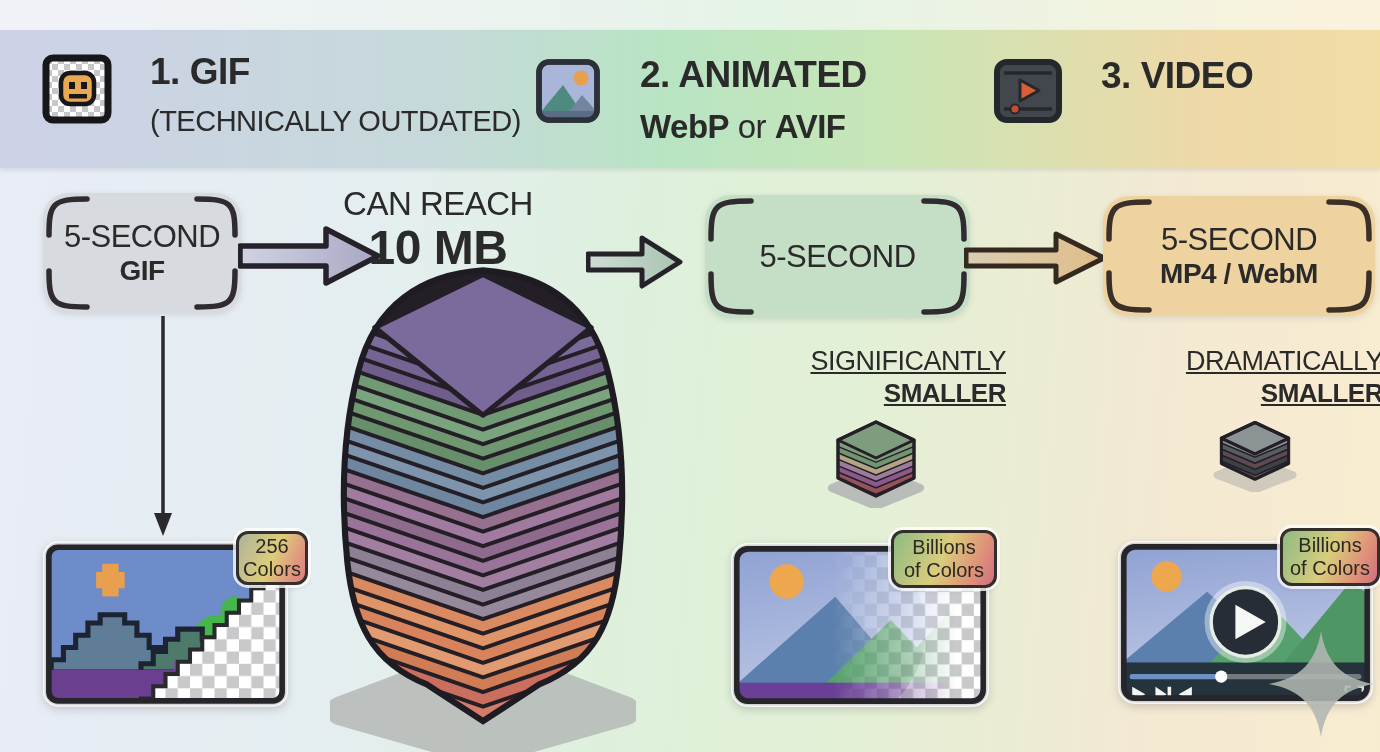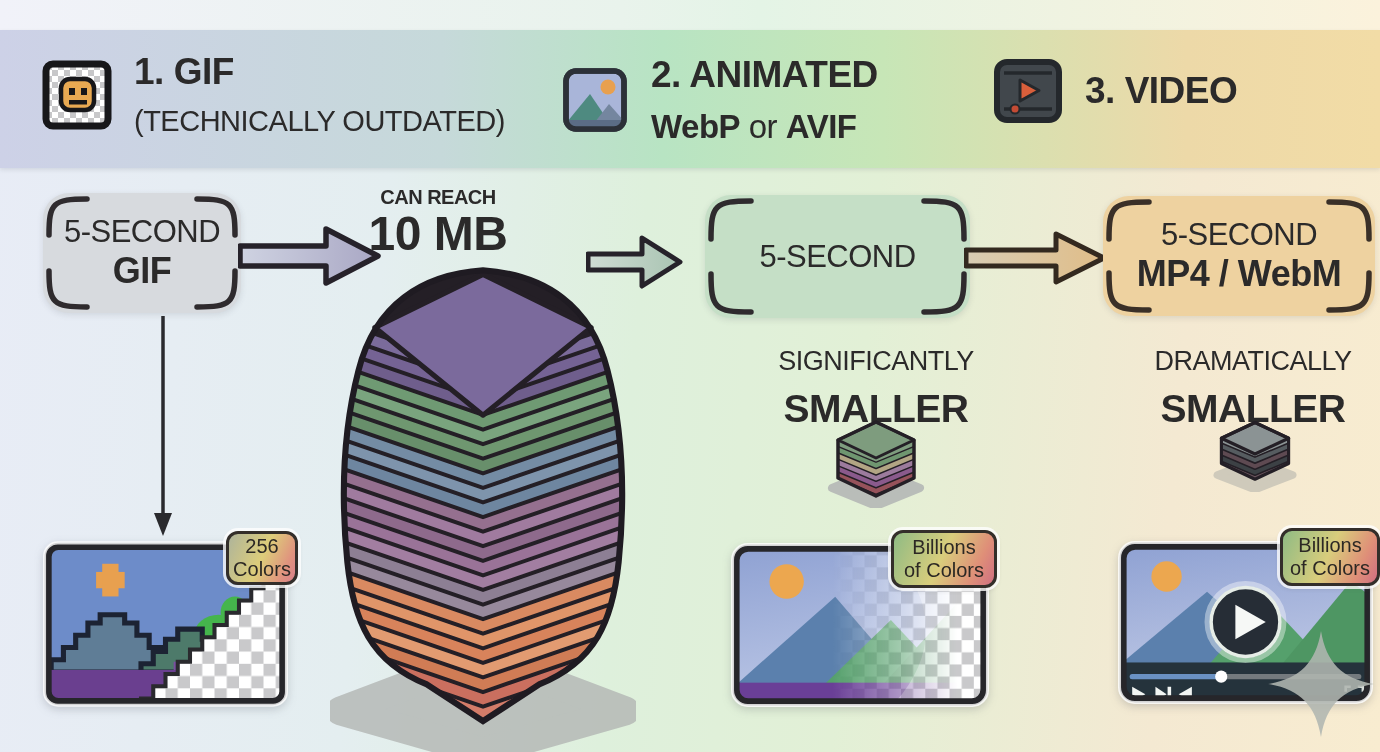--- a/index.html
+++ b/index.html
@@ -8,40 +8,40 @@
     position:relative;width:1380px;height:752px;overflow:hidden;
     font-family:"Liberation Sans",sans-serif;color:#2b2a2a;
     background:linear-gradient(95deg,#e8ecf6 0%,#e4eef0 28%,#def0dc 46%,#e2f0d6 62%,#f4e9d2 84%,#f8ecd0 100%);
   }
   .abs{position:absolute;}
   .top-strip{left:0;top:0;width:1380px;height:30px;
     background:linear-gradient(90deg,#f1f2f9 0%,#e9f3ec 45%,#e4f4e6 55%,#fbf2dc 100%);}
   .header-band{left:0;top:30px;width:1380px;height:138px;
     background:linear-gradient(90deg,#cdd1e7 0%,#c6d9da 32%,#b8e4c3 48%,#c7e6b7 64%,#edd9a8 86%,#f2dca6 100%);
     box-shadow:0 2px 4px rgba(90,95,110,.15);}
-  .hdr-item{display:flex;align-items:center;gap:20px;}
+  .hdr-item{display:flex;align-items:flex-start;gap:36px;}
   .hdr-text{line-height:1.08;letter-spacing:-.5px;}
   .hdr-l1{font-size:37px;font-weight:700;}
   .hdr-l2{font-size:29px;font-weight:400;margin-top:14px;}
   .hdr-l2 b{font-weight:700;}
   .ws{white-space:pre;}
 
   .flow-box{border-radius:26px;display:flex;flex-direction:column;align-items:center;justify-content:center;
     line-height:1.15;text-align:center;box-shadow:0 2px 6px rgba(70,75,95,.14);letter-spacing:-.5px;}
   .fb-l1{font-size:31px;font-weight:400;}
-  .fb-l2{font-size:36px;font-weight:700;}
+  .fb-l2{font-size:28px;font-weight:700;}
   .corners{position:absolute;left:0;top:0;width:100%;height:100%;pointer-events:none;}
 
   .can-reach{text-align:center;line-height:1.1;letter-spacing:-.5px;}
-  .cr-l1{font-size:20px;font-weight:700;}
+  .cr-l1{font-size:33px;font-weight:400;}
   .cr-l2{font-size:48px;font-weight:800;}
 
-  .smaller-note{text-align:center;line-height:1.18;letter-spacing:-.5px;}
+  .smaller-note{text-align:right;line-height:1.18;letter-spacing:-.5px;text-decoration:underline;}
   .sm-l1{font-size:27px;font-weight:500;}
-  .sm-l2{font-size:39px;font-weight:800;margin-top:8px;}
+  .sm-l2{font-size:26px;font-weight:800;}
 
   .badge{border:3px solid #332e2a;border-radius:12px;display:flex;flex-direction:column;
     align-items:center;justify-content:center;text-align:center;font-size:20px;font-weight:500;
     line-height:1.15;color:#2c2824;box-shadow:0 0 0 3px rgba(255,255,255,.78),0 2px 5px rgba(80,80,80,.25);z-index:6;}
   .badge-gif{background:linear-gradient(115deg,#aeb49b 0%,#ddcd7a 50%,#e0937e 82%,#d97f8b 100%);}
   .badge-rgb{background:linear-gradient(115deg,#8fbb84 0%,#d9cd7c 48%,#df8f78 80%,#cf6f82 100%);}
 
   .preview{z-index:2;filter:drop-shadow(0 3px 4px rgba(80,85,95,.25));}
   .sparkle{z-index:5;}
 </style>
@@ -67,21 +67,21 @@
       <rect x="29" y="30" width="6" height="7" fill="#17171a"></rect>
       <rect x="41" y="30" width="6" height="7" fill="#17171a"></rect>
       <rect x="29" y="42" width="18" height="4.5" fill="#17171a"></rect>
     </svg>
     <div class="hdr-text">
       <div class="hdr-l1">1. GIF</div>
       <div class="hdr-l2">(TECHNICALLY OUTDATED)</div>
     </div>
   </div>
 
-  <div class="abs hdr-item" style="left:559px;top:55px;">
+  <div class="abs hdr-item" style="left:532px;top:55px;">
     <svg width="72" height="72" viewBox="0 0 72 72">
       <defs>
           <clipPath id="imgc">
             <rect x="7" y="7" width="58" height="58" rx="10"></rect>
           </clipPath>
         </defs>
       <rect x="7" y="7" width="58" height="58" rx="10" fill="#a9b5d9" stroke="#2c3038" stroke-width="5.5"></rect>
       <g clip-path="url(#imgc)">
         <circle cx="49" cy="23" r="7.5" fill="#e8a04f"></circle>
         <polygon points="8,58 31,30 50,58" fill="#4e8a80"></polygon>
@@ -299,21 +299,21 @@
       <polygon points="8,128 8,116 20,116 20,104 32,104 32,92 44,92 44,80 56,80 56,72 80,72 80,80 92,80 92,92 104,92 104,104 116,104 116,116 128,116 128,128" fill="#5f7d96" stroke="#1c2333" stroke-width="5" stroke-linejoin="miter"></polygon>
       <polygon points="96,128 96,120 108,120 108,108 120,108 120,96 132,96 132,86 156,86 156,96 168,96 168,108 180,108 180,120 192,120 192,128" fill="#4d7a6a" stroke="#1c2333" stroke-width="5" stroke-linejoin="miter"></polygon>
       <rect x="128" y="118" width="12" height="10" fill="#7a4fa0"></rect>
       <rect x="0" y="126" width="240" height="36" fill="#6a3f8f"></rect>
       <polygon points="240,22 228,22 228,34 216,34 216,46 204,46 204,58 192,58 192,70 180,70 180,82 168,82 168,94 156,94 156,106 144,106 144,118 132,118 132,130 120,130 120,142 108,142 108,154 96,154 96,162 240,162" fill="url(#cb1)" stroke="#2a2a2e" stroke-width="4"></polygon>
     </g>
     <rect x="5" y="5" width="230" height="152" rx="10" fill="none" stroke="#26262a" stroke-width="7"></rect>
     <rect x="1.5" y="1.5" width="237" height="159" rx="13" fill="none" stroke="rgba(255,255,255,.8)" stroke-width="3"></rect>
   </svg>
 
-  <div class="abs badge badge-gif" style="left:226px;top:531px;width:72px;height:54px;">
+  <div class="abs badge badge-gif" style="left:236px;top:531px;width:72px;height:54px;">
     <div>256</div>
     <div>Colors</div>
   </div>
 
   <svg class="abs preview" style="left:731px;top:543px;" width="258" height="164" viewBox="0 0 255 162">
     <defs>
       <pattern id="cb2" width="24" height="24" patternUnits="userSpaceOnUse">
         <rect width="24" height="24" fill="#ffffff"></rect>
         <rect width="12" height="12" fill="#c9c9cb"></rect>
           <rect x="12" y="12" width="12" height="12" fill="#c9c9cb"></rect>

